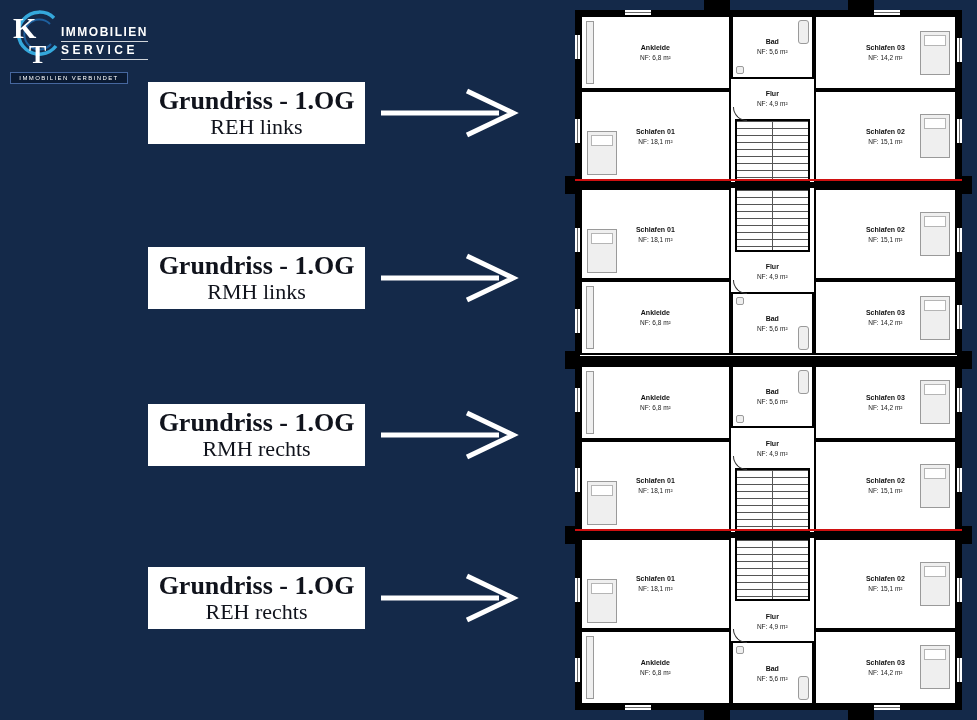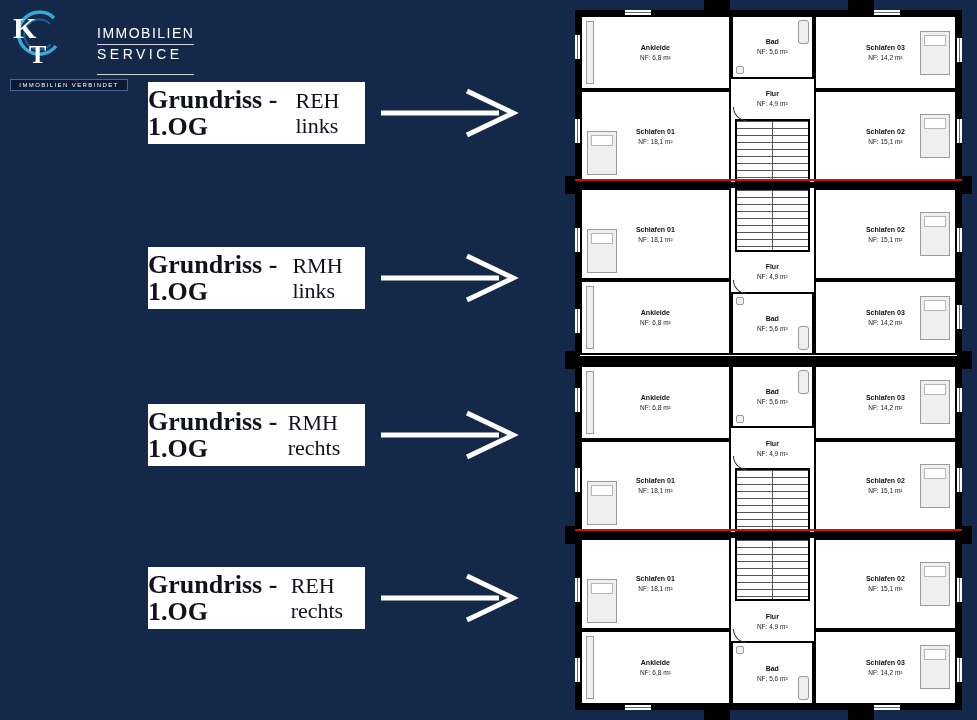--- a/index.html
+++ b/index.html
@@ -9,33 +9,33 @@
     background: #142949;
     font-family: "Liberation Sans", sans-serif;
     overflow: hidden;
   }
 
   
   .logo { position: absolute; left: 10px; top: 8px; width: 118px; }
   .logo-top { display: flex; align-items: flex-start; }
   .logo-kt { width: 48px; height: 60px; flex: 0 0 auto; }
   .logo-text { margin-left: 3px; padding-top: 16px; }
-  .logo-line { color: #fff; font-weight: normal; font-size: 14px; letter-spacing: 1.5px; line-height: 1.35; margin-left: 36px; }
+  .logo-line { color: #fff; font-weight: bold; font-size: 12px; letter-spacing: 1.5px; line-height: 1.35; }
   .logo-line.l1 { border-bottom: 1px solid rgba(255,255,255,.8); padding-bottom: 1px; }
-  .logo-line.l2 { letter-spacing: 3.5px; border-bottom: 1px solid rgba(255,255,255,.8); padding-bottom: 10px; }
+  .logo-line.l2 { letter-spacing: 3.5px; border-bottom: 1px solid rgba(255,255,255,.8); padding-bottom: 1px; }
   .tagline {
     margin-top: 4px; background: #0a1a33; border: 1px solid #46679f;
     color: #fff; font-size: 6px; letter-spacing: 1.4px; text-align: center; padding: 2px 0;
   }
 
   
   .callout { position: absolute; left: 148px; display: flex; align-items: center; }
   .label-box {
     width: 217px; height: 62px; background: #fff;
-    display: flex; flex-direction: row; align-items: center; justify-content: center;
+    display: flex; flex-direction: column; align-items: center; justify-content: center;
   }
   .label-title { font-family: "Liberation Serif", serif; font-weight: bold; font-size: 26px; color: #10131c; line-height: 1.05; }
   .label-sub { font-family: "Liberation Serif", serif; font-size: 22px; color: #10131c; line-height: 1.15; }
   .arrow { width: 140px; height: 50px; margin-left: 16px; flex: 0 0 auto; }
 
   
   .plan {
     position: absolute; left: 575px; top: 10px; width: 387px; height: 700px;
     background: #fff; border: 5px solid #000;
     display: flex; flex-direction: column;

